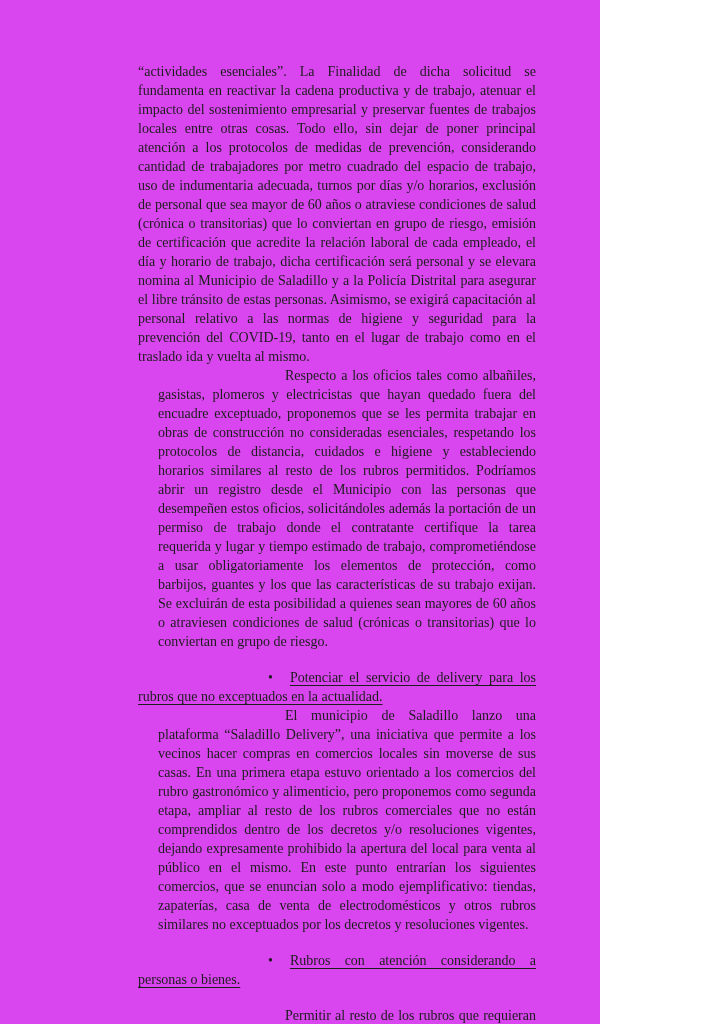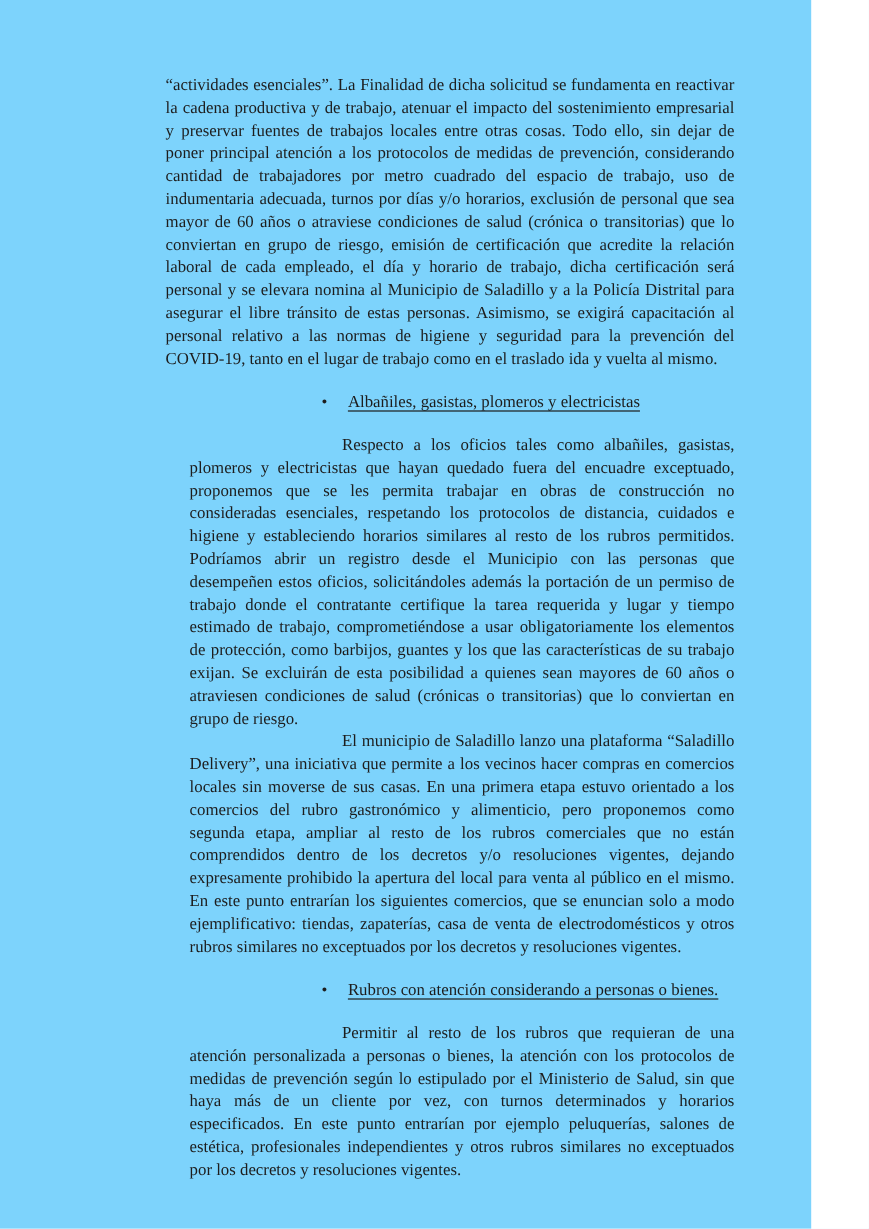--- a/index.html
+++ b/index.html
@@ -2,24 +2,24 @@
 <html lang="es"><head>
 <meta charset="utf-8">
 <style>
   html, body {
     margin: 0;
     padding: 0;
     background: #ffffff;
   }
   .page {
     position: relative;
-    width: 676px;
+    width: 600px;
     height: 1024px;
     box-sizing: border-box;
-    background: #7dd3fc;
+    background: #d946ef;
     padding: 62px 64px 0 138px;
     font-family: "Liberation Serif", "DejaVu Serif", serif;
     font-size: 14px;
     line-height: 19px;
     color: #1d1d1d;
     text-align: justify;
     overflow: hidden;
   }
   .para {
     margin: 0;
@@ -48,26 +48,26 @@
     text-underline-offset: 3px;
   }
 </style>
 </head>
 <body>
 
 <div class="page">
 
   <p class="para">“actividades esenciales”.  La Finalidad de dicha solicitud se fundamenta en reactivar la cadena productiva y de trabajo, atenuar el impacto del sostenimiento empresarial y preservar fuentes de trabajos locales entre otras cosas. Todo ello, sin dejar de poner principal atención a los protocolos de medidas de prevención, considerando cantidad de trabajadores por metro cuadrado del espacio de trabajo, uso de indumentaria adecuada, turnos por días y/o horarios, exclusión de personal que sea mayor de 60 años o atraviese condiciones de salud (crónica o transitorias) que lo conviertan en grupo de riesgo, emisión de certificación que acredite la relación laboral de cada empleado, el día y horario de trabajo, dicha certificación será personal y se elevara nomina al Municipio de Saladillo y a la Policía Distrital para asegurar el libre tránsito de estas personas. Asimismo, se exigirá capacitación al personal relativo a las normas de higiene y seguridad para la prevención del COVID-19, tanto en el lugar de trabajo como en el traslado ida y vuelta al mismo.</p>
 
-  <div class="bullet-heading">
-    <span class="bullet">•</span><span class="spacer"></span><span class="heading-text">Albañiles, gasistas, plomeros y electricistas</span>
-  </div>
 
   <p class="para indent">Respecto a los oficios tales como albañiles, gasistas, plomeros y electricistas que hayan quedado fuera del encuadre exceptuado, proponemos que se les permita trabajar en obras de construcción no consideradas esenciales, respetando los protocolos de distancia, cuidados e higiene y estableciendo horarios similares al resto de los rubros permitidos. Podríamos abrir un registro desde el Municipio con las personas que desempeñen estos oficios, solicitándoles además la portación de un permiso de trabajo donde el contratante certifique la tarea requerida y lugar y tiempo estimado de trabajo, comprometiéndose a usar obligatoriamente los elementos de protección, como barbijos, guantes y los que las características de su trabajo exijan. Se excluirán de esta posibilidad a quienes sean mayores de 60 años o atraviesen condiciones de salud (crónicas o transitorias) que lo conviertan en grupo de riesgo.</p>
 
+  <div class="bullet-heading tight-bottom">
+    <span class="bullet">•</span><span class="spacer"></span><span class="heading-text">Potenciar el servicio de delivery para los rubros que no exceptuados en la actualidad.</span>
+  </div>
 
   <p class="para indent">El municipio de Saladillo lanzo una plataforma “Saladillo Delivery”, una iniciativa que permite a los vecinos hacer compras en comercios locales sin moverse de sus casas. En una primera etapa estuvo orientado a los comercios del rubro gastronómico y alimenticio, pero proponemos como segunda etapa, ampliar al resto de los rubros comerciales que no están comprendidos dentro de los decretos y/o resoluciones vigentes, dejando expresamente prohibido la apertura del local para venta al público en el mismo. En este punto entrarían los siguientes comercios, que se enuncian solo a modo ejemplificativo: tiendas, zapaterías, casa de venta de electrodomésticos y otros rubros similares no exceptuados por los decretos y resoluciones vigentes.</p>
 
   <div class="bullet-heading">
     <span class="bullet">•</span><span class="spacer"></span><span class="heading-text">Rubros con atención considerando a personas o bienes.</span>
   </div>
 
   <p class="para indent">Permitir al resto de los rubros que requieran de una atención personalizada a personas o bienes, la atención con los protocolos de medidas de prevención según lo estipulado por el Ministerio de Salud, sin que haya más de un cliente por vez, con turnos determinados y horarios especificados. En este punto entrarían por ejemplo peluquerías, salones de estética, profesionales independientes y otros rubros similares no exceptuados por los decretos y resoluciones vigentes.</p>
 
 </div>

